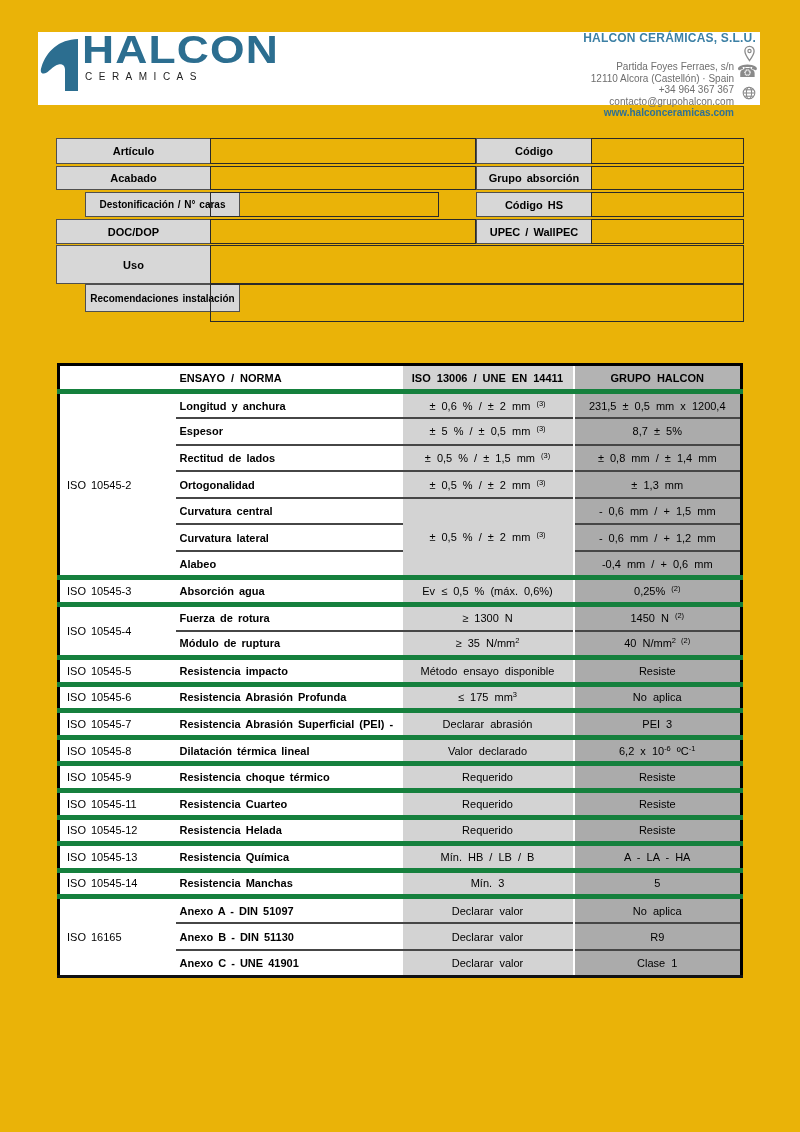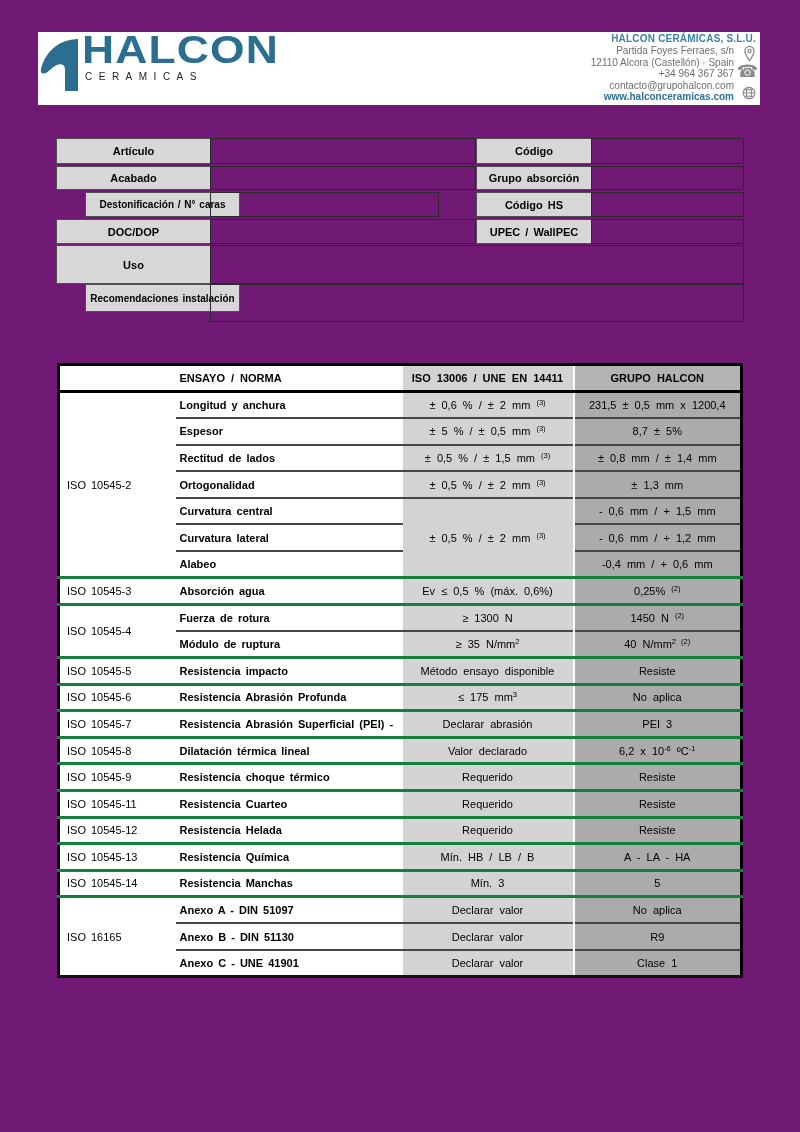--- a/index.html
+++ b/index.html
@@ -1,28 +1,28 @@
 <!DOCTYPE html>
 <html><head>
 <meta charset="utf-8">
 <style>
   html,body{margin:0;padding:0;background:#000;}
-  .page{position:relative;width:800px;height:1132px;background:#701a75;overflow:hidden;
+  .page{position:relative;width:800px;height:1132px;background:#eab308;overflow:hidden;
         font-family:"Liberation Sans",sans-serif;color:#000;}
 
   
   .band{position:absolute;left:38px;top:32px;width:722px;height:73px;background:#fff;}
   .falcon{position:absolute;left:2px;top:7px;}
   .brand{position:absolute;left:44px;top:-3px;font-size:39px;line-height:42px;font-weight:bold;
          color:#2c6e90;letter-spacing:1px;transform:scaleX(1.14);transform-origin:left top;white-space:nowrap;}
   .brand-sub{position:absolute;left:47px;top:38px;font-size:10px;line-height:14px;
          letter-spacing:6.5px;color:#222;white-space:nowrap;}
   .contact{position:absolute;top:1px;right:4px;width:340px;text-align:right;
            color:#6e6e6e;font-size:10px;line-height:11.4px;}
-  .company{color:#3d80a5;font-size:10px;font-weight:bold;letter-spacing:.2px;margin-bottom:1px;}
+  .company{color:#3d80a5;font-size:12px;font-weight:bold;letter-spacing:.2px;margin-bottom:17px;}
   .cline{padding-right:22px;}
   .weblink{color:#2e7094;font-weight:bold;text-decoration:none;}
   .maillink{color:#6e6e6e;text-decoration:none;}
   .cicon{position:absolute;color:#8a8a8a;}
   .icon-pin{right:4px;top:13px;}
   .icon-phone{right:2px;top:31px;font-family:"DejaVu Sans",sans-serif;font-size:17px;line-height:17px;}
   .icon-globe{right:4px;top:54px;}
 
   
   .ibox{position:absolute;background:#d7d7d7;border:1px solid #4f4f4f;box-sizing:border-box;
@@ -41,21 +41,21 @@
   .dtable th,.dtable td{padding:0 4px;vertical-align:middle;overflow:hidden;white-space:nowrap;}
   .dtable thead th{font-weight:bold;border-bottom:3px solid #000;}
   th.h-code{background:#fff;}
   th.h-test{background:#fff;text-align:left;padding-left:4px;word-spacing:3px;}
   th.h-norm{background:#d3d3d3;text-align:center;word-spacing:3px;}
   th.h-val{background:#b3b3b3;text-align:center;border-left:2px solid #fff;word-spacing:3px;}
   td.code{font-weight:normal;text-align:left;padding-left:7px;background:#fff;word-spacing:2px;}
   td.test{font-weight:bold;text-align:left;background:#fff;word-spacing:2px;}
   td.norm{text-align:center;background:#d3d3d3;word-spacing:3px;}
   td.val{text-align:center;background:#ababab;border-left:2px solid #fff;word-spacing:3px;}
-  tr.group-start > td{border-top:3px solid #15803d;}
+  tr.group-start > td{border-top:5px solid #15803d;}
   tr.inner > td{border-top:2px solid #464646;}
   sup{font-size:7.5px;line-height:0;vertical-align:4px;letter-spacing:0;}
 </style>
 </head>
 <body>
 
 <div class="page">
 
   <div class="band">
     <svg class="falcon" width="38" height="52" viewBox="0 0 76 104">

